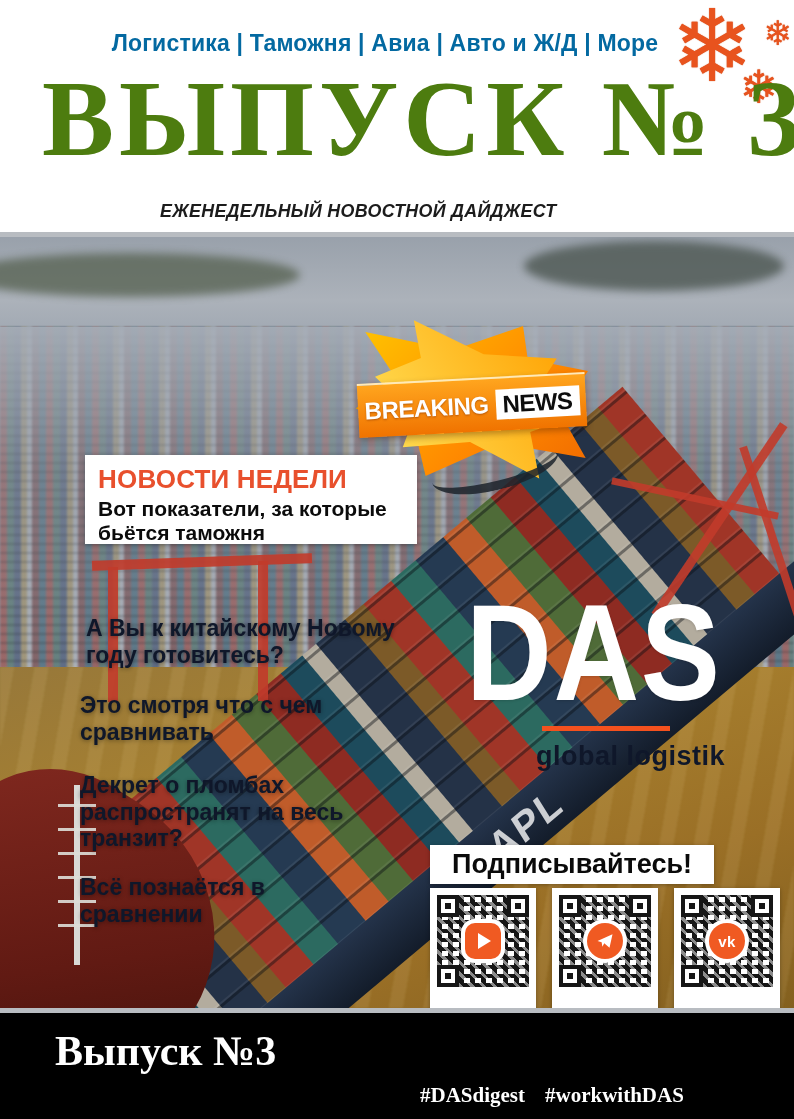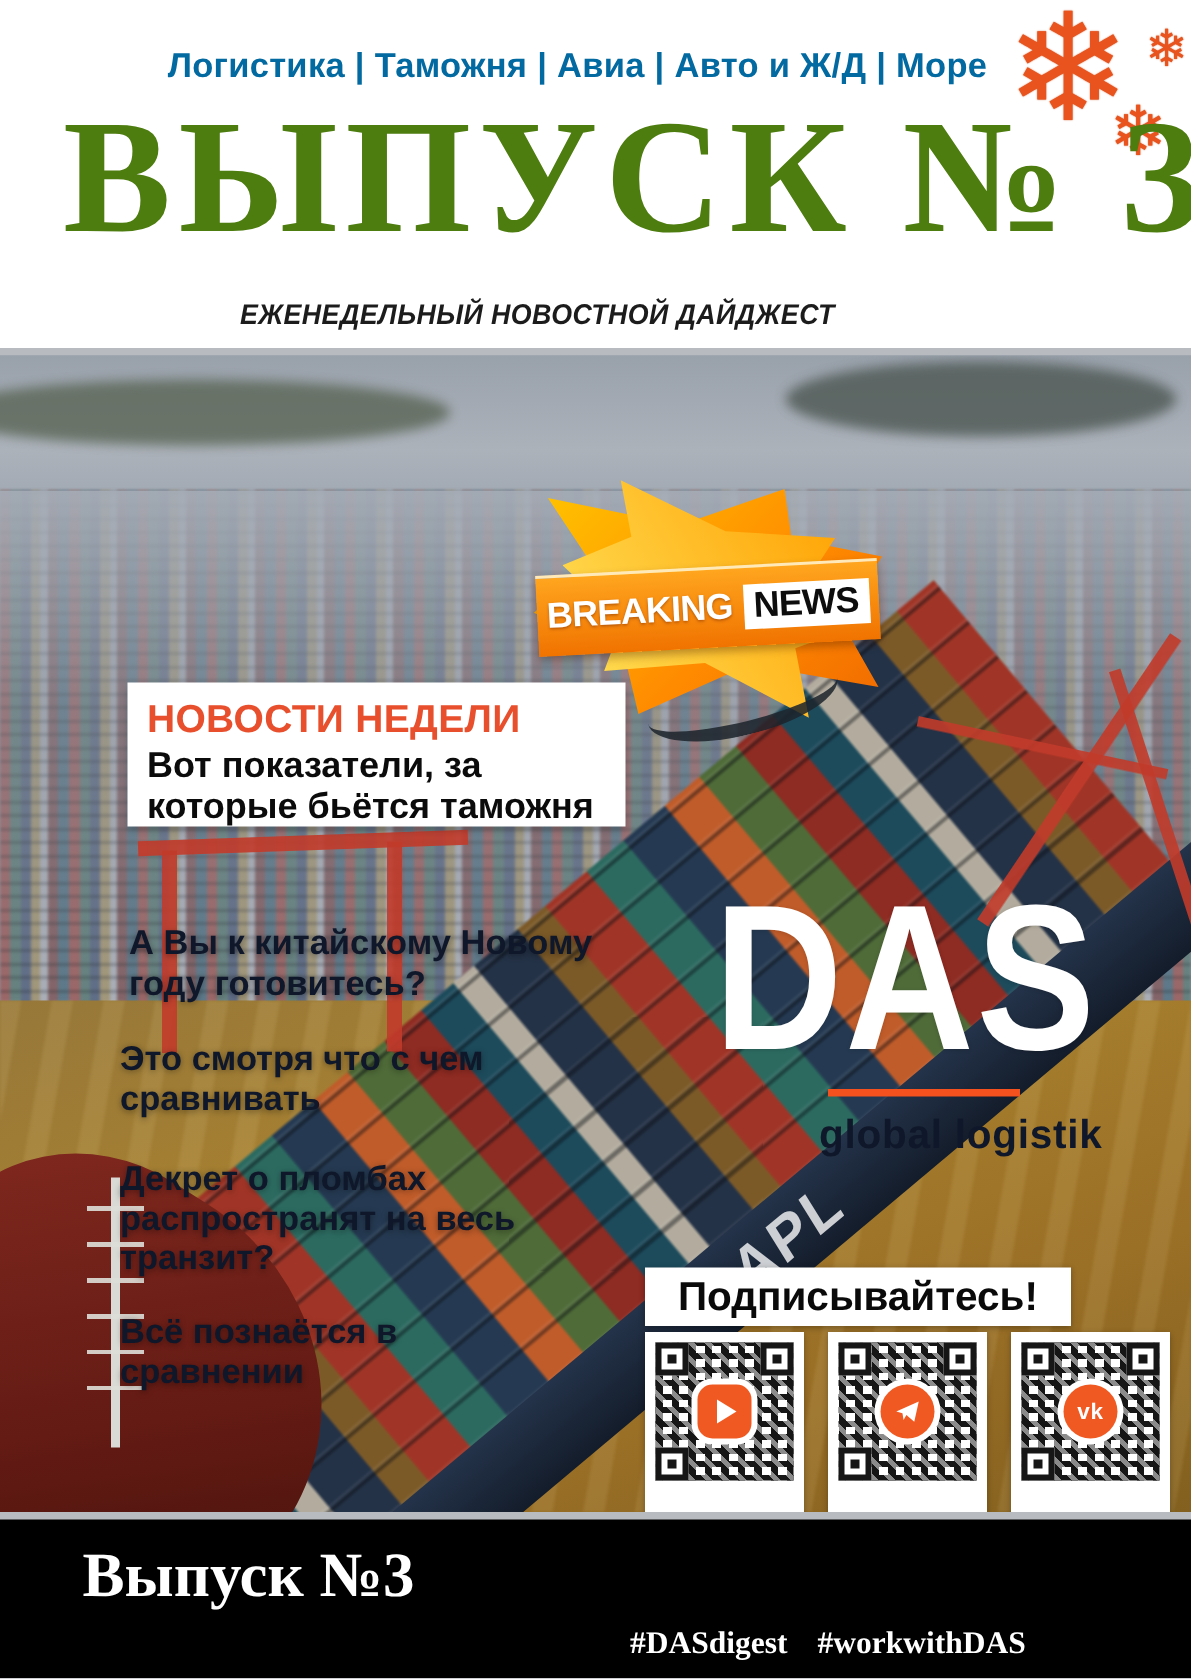--- a/index.html
+++ b/index.html
@@ -94,32 +94,32 @@
     display:flex; align-items:center; justify-content:center; gap:7px; }
   .ribbon .w1 { color:#fff; font-weight:700; font-size:24px; letter-spacing:-.5px;
     text-shadow:0 1px 2px rgba(120,40,0,.5); }
   .ribbon .w2 { color:#0d0d0d; font-weight:700; font-size:24px; background:#fff;
     padding:1px 7px; letter-spacing:-.5px; }
 
   
   .news-box { position:absolute; left:85px; top:218px; width:332px; background:#ffffff;
     padding:9px 13px 0; box-shadow:0 2px 5px rgba(0,0,0,.25); }
   .news-kicker { color:#e8502d; font-weight:700; font-size:26px; letter-spacing:.2px; }
-  .news-headline { color:#0b0b0b; font-weight:700; font-size:24px; line-height:1.13; margin-top:2px; }
+  .news-headline { color:#0b0b0b; font-weight:700; font-size:21px; line-height:1.13; margin-top:2px; }
 
   
   .hl { position:absolute; color:#0f172a; font-weight:700; font-size:23px; line-height:1.16;
     text-shadow:0 1px 4px rgba(0,0,0,.38); }
   .hl1 { left:86px; top:378px; width:352px; }
   .hl2 { left:80px; top:455px; width:312px; }
   .hl3 { left:80px; top:535px; width:336px; }
   .hl4 { left:80px; top:637px; width:300px; }
 
   
-  .das { position:absolute; left:476px; top:352px; }
+  .das { position:absolute; left:466px; top:352px; }
   .das-word { color:#fff; font-weight:700; font-size:138px; line-height:.92; letter-spacing:2px;
     transform:scaleX(.86); transform-origin:left; text-shadow:0 1px 3px rgba(0,0,0,.15); }
   .das-line { width:128px; height:5px; background:#f4511e; margin:10px 0 10px 76px; }
   .das-tag { color:#0f172a; font-weight:700; font-size:27px; letter-spacing:.5px; margin-left:70px; }
 
   
   .sub-head { position:absolute; left:430px; top:608px; width:284px; height:39px; background:#fff;
     display:flex; align-items:center; justify-content:center;
     font-weight:700; font-size:27px; color:#0a0a0a; box-shadow:0 1px 4px rgba(0,0,0,.3); }
   .qr-row { position:absolute; left:430px; top:651px; width:348px; display:flex; gap:16px; }

